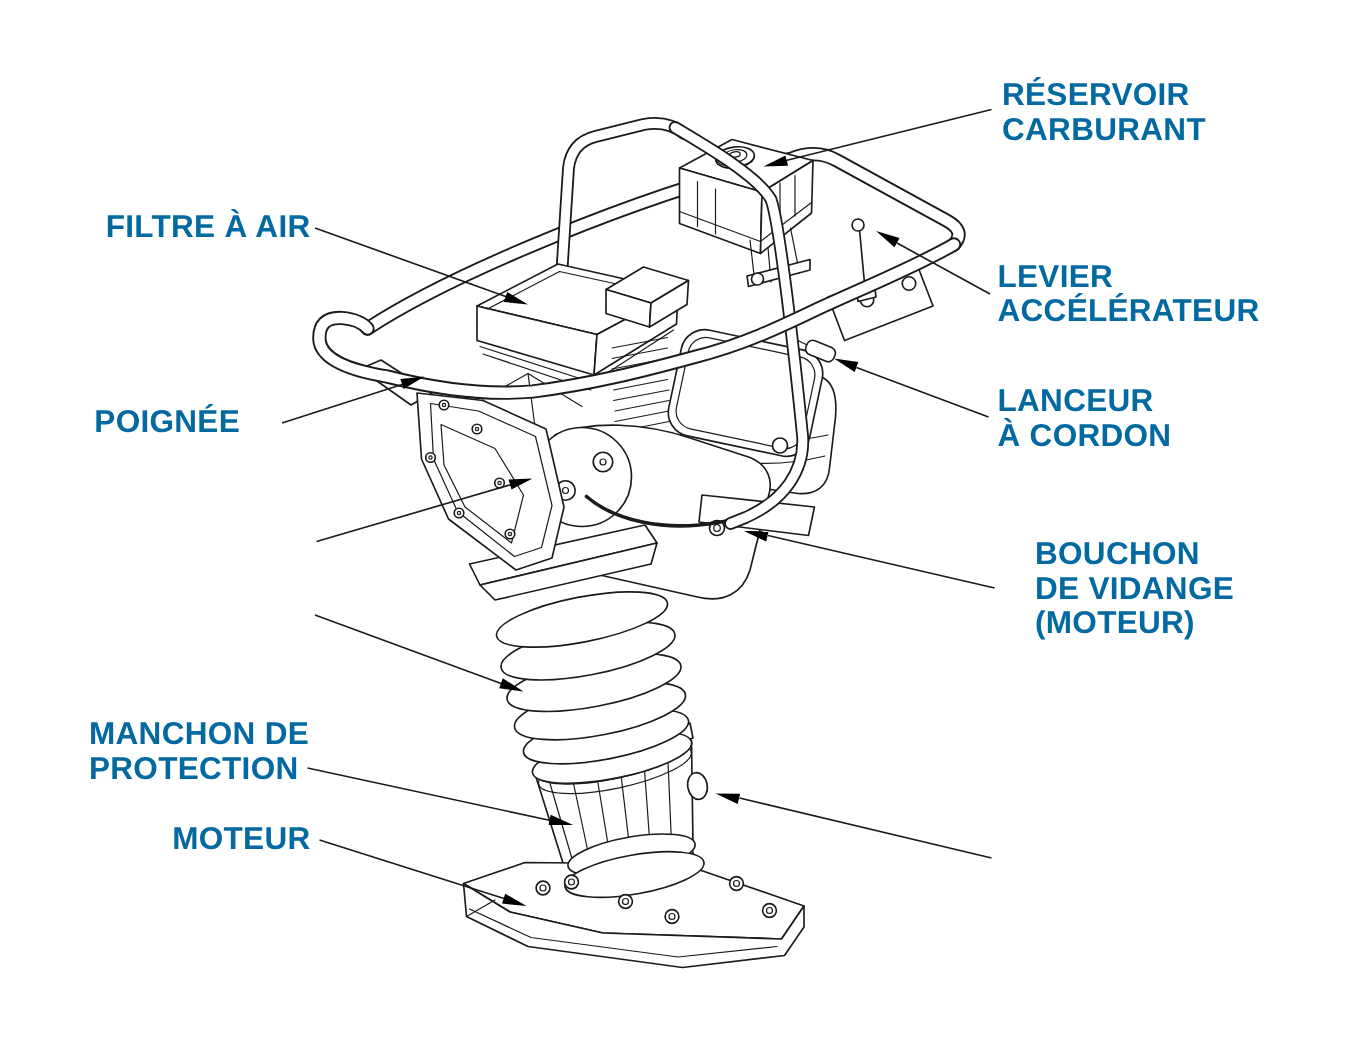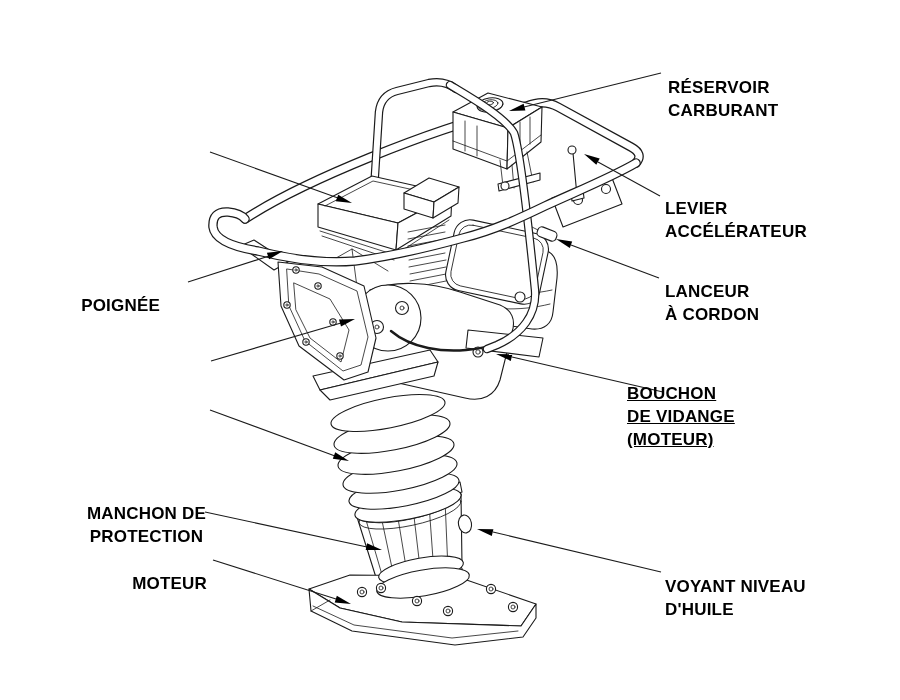--- a/index.html
+++ b/index.html
@@ -3,26 +3,26 @@
 <meta charset="utf-8">
 <style>
   html,body{margin:0;padding:0;background:#fff;}
   #stage{
     position:relative;width:900px;height:700px;background:#fff;overflow:hidden;
     font-family:"Liberation Sans","DejaVu Sans",sans-serif;
   }
   #art{position:absolute;left:0;top:0;}
   .callout{
     position:absolute;
-    font-size:17px;font-weight:700;line-height:23px;color:#000000;
-    white-space:pre-line;letter-spacing:0.2px;margin-top:24px;
+    font-size:21px;font-weight:700;line-height:23px;color:#0369a1;
+    white-space:pre-line;letter-spacing:0.2px;
   }
   .co-left{text-align:right;}
   .co-right{text-align:left;}
-  .co-center{text-align:center;}
+  .co-center{text-align:left;}
   
 </style>
 </head>
 <body>
 
 <div id="stage">
 
   <svg id="art" width="900" height="700" viewBox="0 0 900 700">
     <defs></defs>
     <style>
@@ -254,30 +254,29 @@
         <path class="leader" d="M663,392 L512,357"></path>
         <polygon class="arrow" points="496,354 512.4,354.2 510.8,361"></polygon>
       </g>
       <g>
         <path class="leader" d="M661,572 L493,532"></path>
         <polygon class="arrow" points="477,529 493.4,529.2 491.8,536"></polygon>
       </g>
     </g>
   </svg>
 
+  <div class="callout co-left" style="right:693px;top:140px;">FILTRE À AIR</div>
   <div class="callout co-left" style="right:740px;top:270px;">POIGNÉE</div>
   <div class="callout co-center" style="right:694px;top:478px;">MANCHON DE
 PROTECTION</div>
   <div class="callout co-left" style="right:693px;top:548px;">MOTEUR</div>
 
   <div class="callout co-right" style="left:668px;top:52px;">RÉSERVOIR
 CARBURANT</div>
   <div class="callout co-right" style="left:665px;top:173px;">LEVIER
 ACCÉLÉRATEUR</div>
   <div class="callout co-right" style="left:665px;top:256px;">LANCEUR
 À CORDON</div>
-  <div class="callout co-right" style="left:627px;top:358px;text-decoration:underline;">BOUCHON
+  <div class="callout co-right" style="left:690px;top:358px;">BOUCHON
 DE VIDANGE
 (MOTEUR)</div>
-  <div class="callout co-right" style="left:665px;top:551px;">VOYANT NIVEAU
-D'HUILE</div>
 
 </div>
 
 </body></html>

